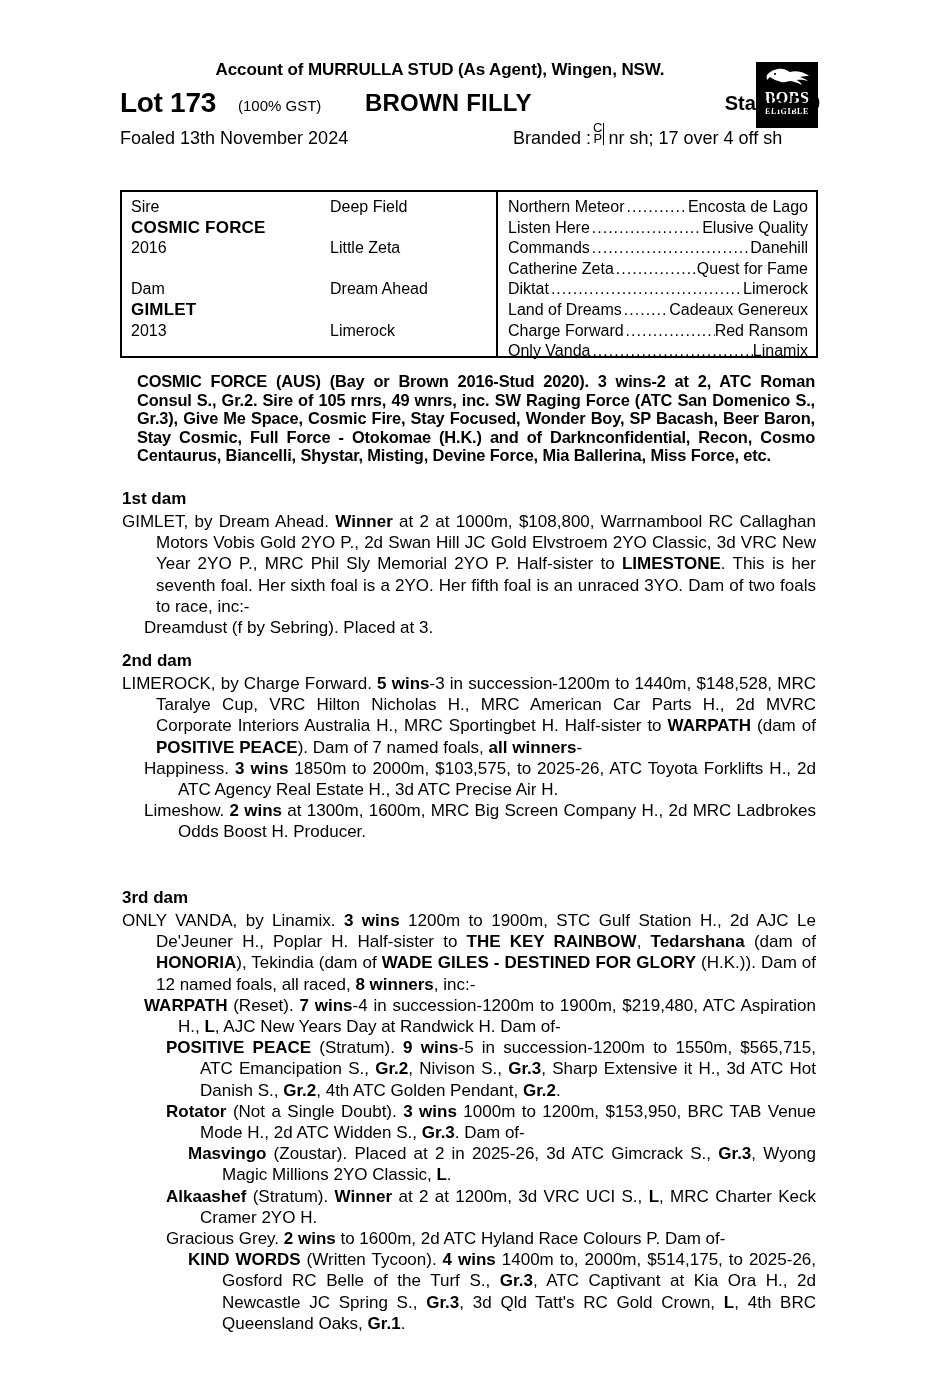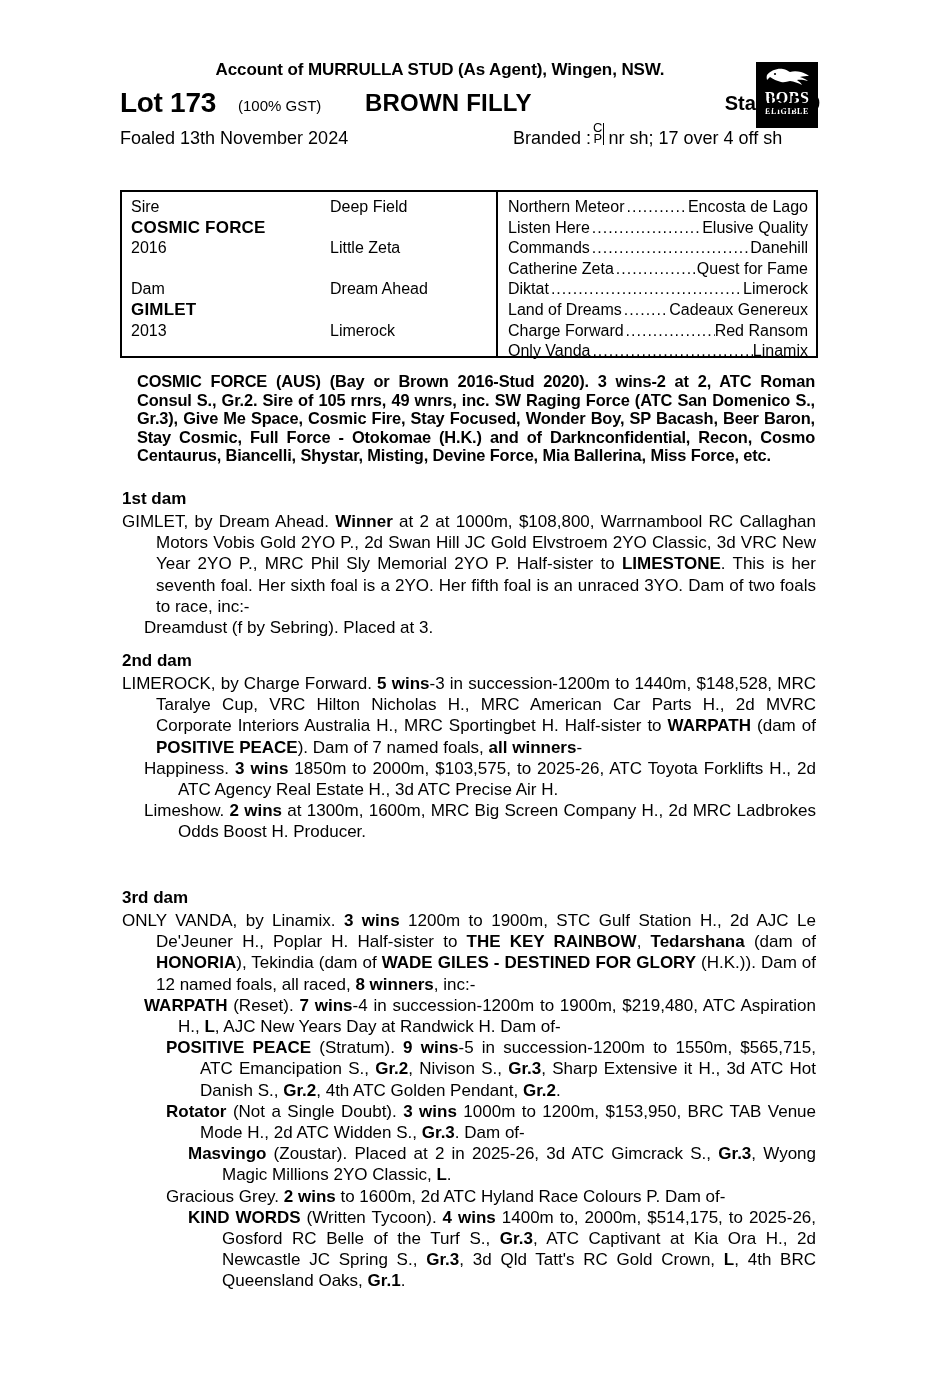--- a/index.html
+++ b/index.html
@@ -363,18 +363,19 @@
   </div>
 
   <div class="dam-section sec-3">
     <div class="dam-head">3rd dam</div>
     <div class="dam-body">
         <p class="entry">ONLY VANDA, by Linamix. <b>3 wins</b> 1200m to 1900m, STC Gulf Station H., 2d AJC Le De'Jeuner H., Poplar H. Half-sister to <b>THE KEY RAINBOW</b>, <b>Tedarshana</b> (dam of <b>HONORIA</b>), Tekindia (dam of <b>WADE GILES - DESTINED FOR GLORY</b> (H.K.)). Dam of 12 named foals, all raced, <b>8 winners</b>, inc:-</p>
         <p class="entry lvl1"><b>WARPATH</b> (Reset). <b>7 wins</b>-4 in succession-1200m to 1900m, $219,480, ATC Aspiration H., <b>L</b>, AJC New Years Day at Randwick H. Dam of-</p>
         <p class="entry lvl2"><b>POSITIVE PEACE</b> (Stratum). <b>9 wins</b>-5 in succession-1200m to 1550m, $565,715, ATC Emancipation S., <b>Gr.2</b>, Nivison S., <b>Gr.3</b>, Sharp Extensive it H., 3d ATC Hot Danish S., <b>Gr.2</b>, 4th ATC Golden Pendant, <b>Gr.2</b>.</p>
         <p class="entry lvl2"><b>Rotator</b> (Not a Single Doubt). <b>3 wins</b> 1000m to 1200m, $153,950, BRC TAB Venue Mode H., 2d ATC Widden S., <b>Gr.3</b>. Dam of-</p>
         <p class="entry lvl3"><b>Masvingo</b> (Zoustar). Placed at 2 in 2025-26, 3d ATC Gimcrack S., <b>Gr.3</b>, Wyong Magic Millions 2YO Classic, <b>L</b>.</p>
+        <p class="entry lvl2"><b>Alkaashef</b> (Stratum). <b>Winner</b> at 2 at 1200m, 3d VRC UCI S., <b>L</b>, MRC Charter Keck Cramer 2YO H.</p>
         <p class="entry lvl2">Gracious Grey. <b>2 wins</b> to 1600m, 2d ATC Hyland Race Colours P. Dam of-</p>
         <p class="entry lvl3"><b>KIND WORDS</b> (Written Tycoon). <b>4 wins</b> 1400m to, 2000m, $514,175, to 2025-26, Gosford RC Belle of the Turf S., <b>Gr.3</b>, ATC Captivant at Kia Ora H., 2d Newcastle JC Spring S., <b>Gr.3</b>, 3d Qld Tatt's RC Gold Crown, <b>L</b>, 4th BRC Queensland Oaks, <b>Gr.1</b>.</p>
       </div>
   </div>
 
 </div>
 
 </body></html>

